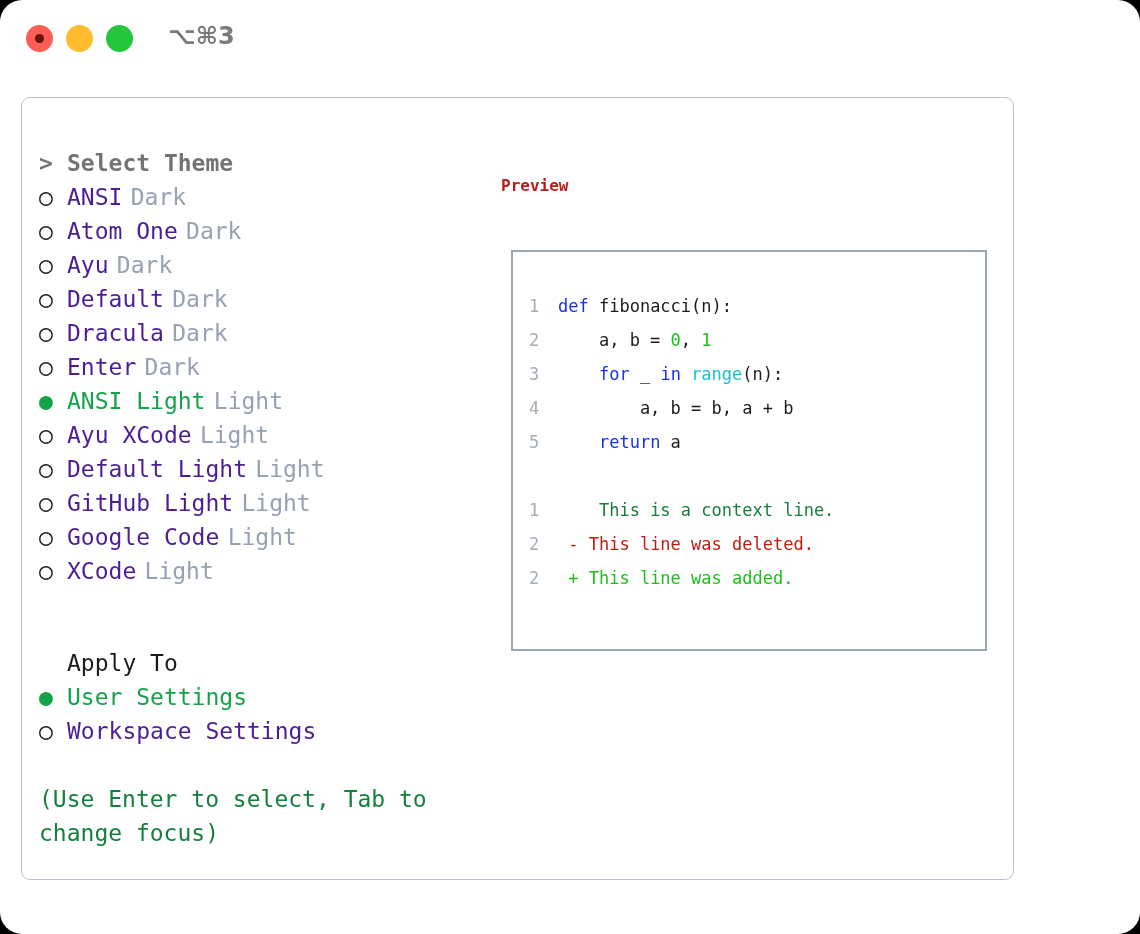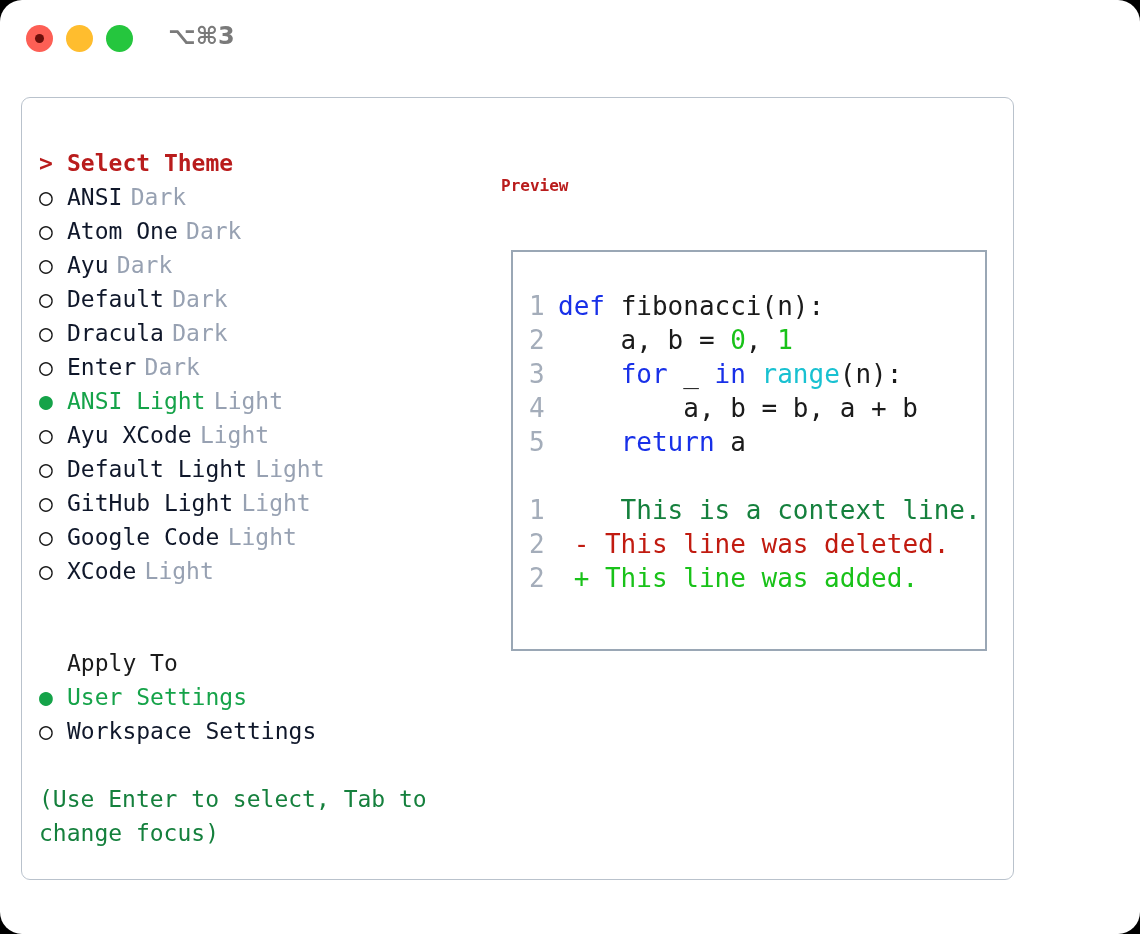--- a/index.html
+++ b/index.html
@@ -87,25 +87,25 @@
     white-space: nowrap;
     color: #1b1b1b;
   }
   .marker {
     display: inline-block;
     width: 28px;
     font-size: 23px;
   }
   .section-head {
     font-weight: bold;
-    color: #b91c1c;
+    color: #737373;
   }
   .section-head .marker { font-weight: bold; }
   .apply-head { color: #1b1b1b; margin-top: 24px; }
-  .theme-name { color: #0f172a; }
+  .theme-name { color: #4c1d95; }
   .row.selected .theme-name,
   .row.selected .marker { color: #15a349; }
   .variant { color: #97a1b2; }
   .spacer { height: 34px; }
   #hint {
     margin-top: 34px;
     font-size: 23px;
     line-height: 34px;
     color: #15803d;
     width: 410px;
@@ -135,21 +135,21 @@
     box-sizing: border-box;
     background: #ffffff;
   }
   #code-area {
     position: absolute;
     left: 16px;
     top: 37px;
     width: 450px;
   }
   .code-line {
-    font-size: 26px;
+    font-size: 17px;
     line-height: 34px;
     white-space: pre;
   }
   .lineno {
     display: inline-block;
     width: 29px;
     color: #a4adba;
   }
   .gap { height: 34px; }
   .tok-kw   { color: #1830e8; }

